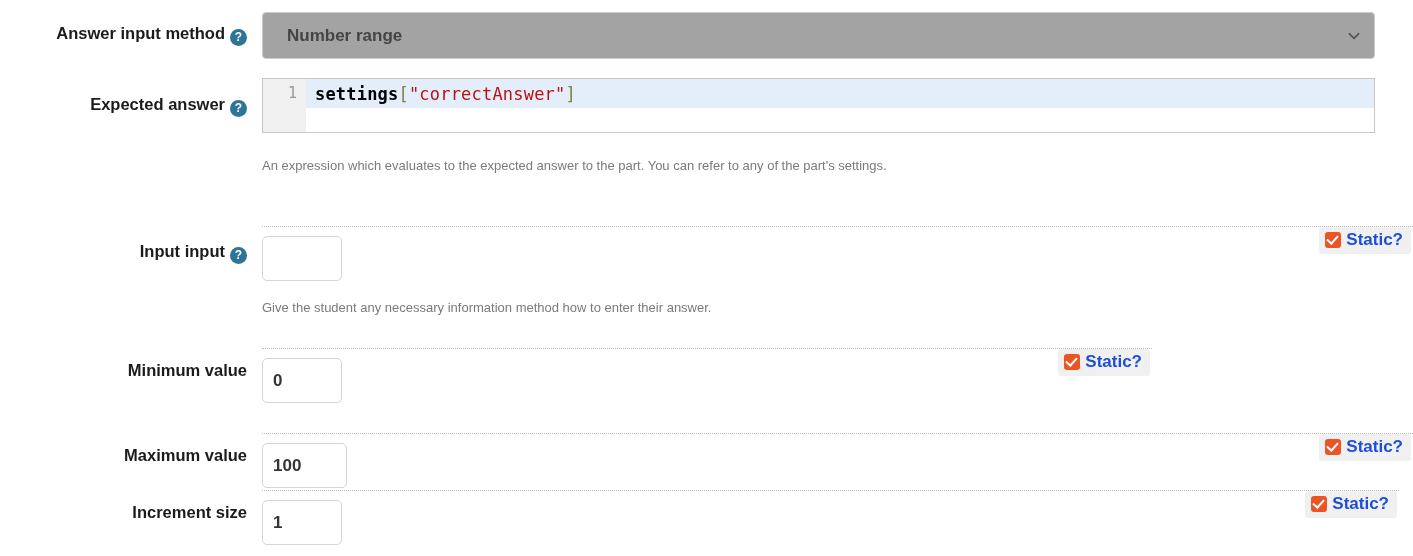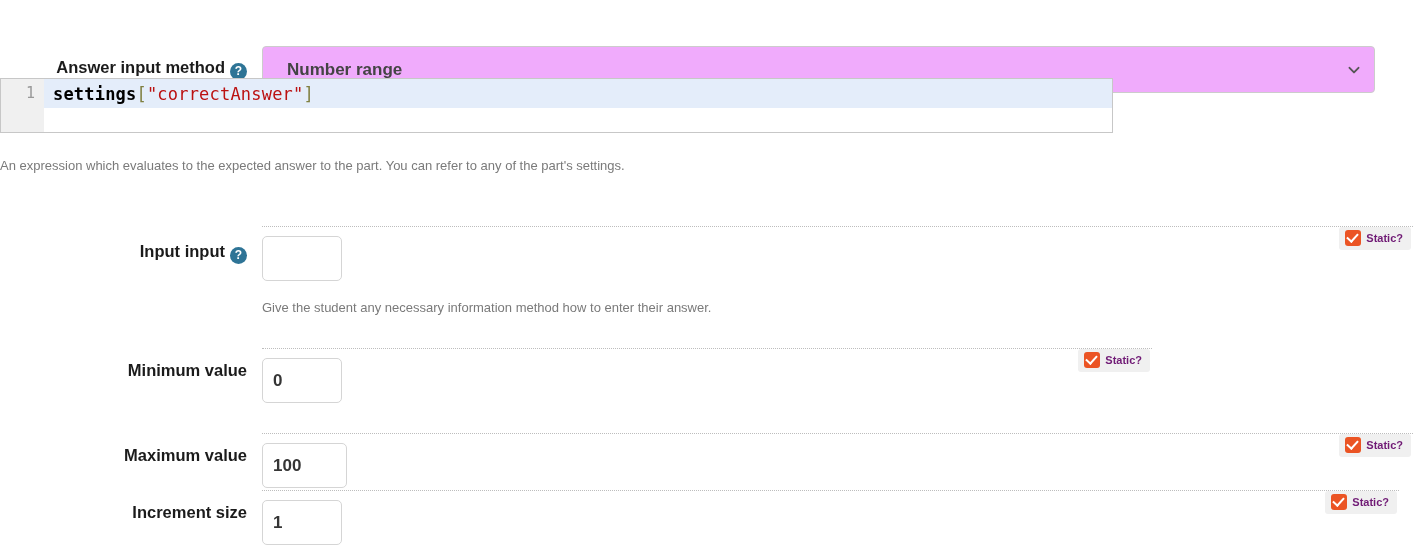--- a/index.html
+++ b/index.html
@@ -65,21 +65,21 @@
   
   .select-wrap {
     position: relative;
     width: 1113px;
   }
   .select-box {
     width: 100%;
     height: 47px;
     border: 1px solid #cccccc;
     border-radius: 4px;
-    background: #f0abfc;
+    background: #a3a3a3;
     display: flex;
     align-items: center;
     padding: 0 34px 0 24px;
     font-size: 17px;
     font-weight: bold;
     color: #444444;
     cursor: pointer;
   }
   .select-chevron {
     position: absolute;
@@ -151,23 +151,23 @@
   .static-badge {
     position: absolute;
     right: 2px;
     top: 0;
     background: #f0f0f0;
     border-radius: 3px;
     padding: 3px 8px 4px 6px;
     display: flex;
     align-items: center;
     gap: 5px;
-    font-size: 11px;
-    font-weight: bold;
-    color: #701a75;
+    font-size: 17px;
+    font-weight: bold;
+    color: #1d4ed8;
     white-space: nowrap;
     cursor: pointer;
   }
   .cb {
     width: 16px;
     height: 16px;
     border-radius: 3px;
     background: #eb5424;
     position: relative;
     flex: 0 0 16px;
@@ -196,21 +196,21 @@
     color: #353535;
     padding: 0 10px;
     font-family: "Liberation Sans", sans-serif;
     outline: none;
   }
   .txt-input::placeholder { color: #b5b5b5; font-weight: normal; }
   .w-small { width: 80px; }
   .w-med   { width: 85px; }
 
   
-  #row-method   { position: absolute; left: 0; top: 12px;  width: 1413px; margin-top: 34px; }
+  #row-method   { position: absolute; left: 0; top: 12px;  width: 1413px; }
   #row-expected { position: absolute; left: 0; top: 78px;  width: 1413px; }
   #row-hint     { position: absolute; left: 0; top: 226px; width: 1413px; }
   #row-min      { position: absolute; left: 0; top: 348px; width: 1152px; justify-content: flex-end; }
   #row-max      { position: absolute; left: 0; top: 433px; width: 1413px; }
   #row-inc      { position: absolute; left: 0; top: 490px; width: 1399px; }
 
   #row-method .label-col   { padding-top: 12px; }
   #row-expected .label-col { padding-top: 17px; }
   #row-hint .label-col     { padding-top: 16px; }
   #row-min .label-col      { padding-top: 13px; }
@@ -238,20 +238,23 @@
         <span class="select-chevron">
           <svg width="14" height="14" viewBox="0 0 14 14">
               <path d="M2.5 4.8 L7 9.4 L11.5 4.8" fill="none" stroke="#555" stroke-width="1.9" stroke-linecap="round" stroke-linejoin="round"></path>
             </svg>
         </span>
       </div>
     </div>
   </div>
 
   <div class="row" id="row-expected">
+    <div class="label-col">
+      <span>Expected answer</span><span class="help-icon">?</span>
+    </div>
     <div class="field-col">
 
       <div class="code-editor">
         <div class="code-inner">
           <div class="code-line active">
             <span class="ln">1</span>
             <span class="code-text"><span class="tok-plain">settings</span><span class="tok-bracket">[</span><span class="tok-string">"correctAnswer"</span><span class="tok-bracket">]</span></span>
           </div>
           <div class="code-line blank">
             <span class="ln"></span>

